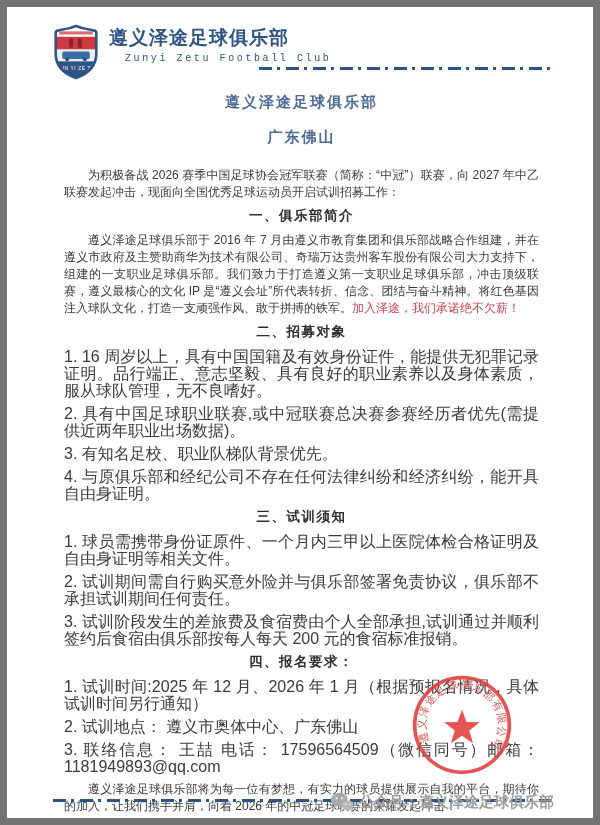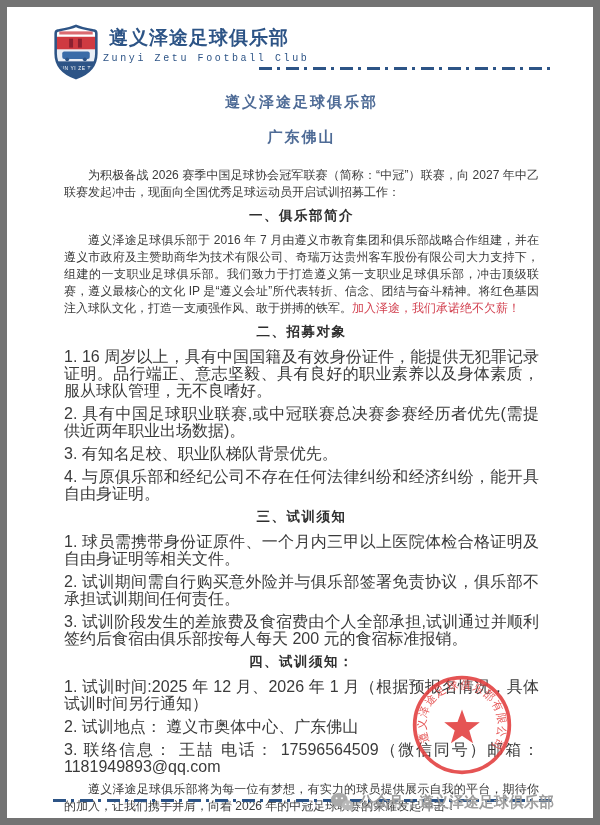--- a/index.html
+++ b/index.html
@@ -7,21 +7,21 @@
   body { font-family:"Liberation Sans", sans-serif; }
   .page {
     position:relative; width:600px; height:825px; background:#ffffff;
     border:7px solid #737373; overflow:hidden;
   }
 
   
   .header { position:absolute; top:15px; left:46px; right:38px; height:54px; }
   .logo { position:absolute; left:0; top:2px; width:46px; height:56px; }
   .club-cn { position:absolute; left:56px; top:3px; font-size:19px; font-weight:bold; color:#2d5486; letter-spacing:1px; }
-  .club-en { position:absolute; left:50px; top:31px; font-size:10px; color:#2d5486; letter-spacing:2.6px; font-family:"Liberation Mono", monospace; }
+  .club-en { position:absolute; left:72px; top:31px; font-size:10px; color:#2d5486; letter-spacing:2.6px; font-family:"Liberation Mono", monospace; }
   .dashline {
     height:3px;
     background:repeating-linear-gradient(to right,
       #2d5486 0, #2d5486 13px, transparent 13px, transparent 18px,
       #2d5486 18px, #2d5486 21px, transparent 21px, transparent 27px);
   }
   .header .dashline { position:absolute; right:0; top:45px; width:296px; }
 
   
   .content { position:absolute; top:0; left:0; right:0; padding:86px 54px 0 57px; }
@@ -96,21 +96,21 @@
     </div>
 
     <div class="section">
       <h3 class="sec">三、试训须知</h3>
       <p class="item">1. 球员需携带身份证原件、一个月内三甲以上医院体检合格证明及自由身证明等相关文件。</p>
       <p class="item">2. 试训期间需自行购买意外险并与俱乐部签署免责协议，俱乐部不承担试训期间任何责任。</p>
       <p class="item">3. 试训阶段发生的差旅费及食宿费由个人全部承担,试训通过并顺利签约后食宿由俱乐部按每人每天 200 元的食宿标准报销。</p>
     </div>
 
     <div class="section">
-      <h3 class="sec">四、试训须知：</h3>
+      <h3 class="sec">四、报名要求：</h3>
       <p class="item">1. 试训时间:2025 年 12 月、2026 年 1 月（根据预报名情况，具体试训时间另行通知）</p>
       <p class="item">2. 试训地点： 遵义市奥体中心、广东佛山</p>
       <p class="item">3. 联络信息： 王喆 电话： 17596564509（微信同号）邮箱： 1181949893@qq.com</p>
     </div>
 
     <p class="para">遵义泽途足球俱乐部将为每一位有梦想，有实力的球员提供展示自我的平台，期待你的加入，让我们携手并肩，向着 2026 年的中冠足球联赛的荣耀发起冲击！</p>
 
     <div class="sign-block">
       <div>遵义泽途足球俱乐部有限公司</div>
       <div class="date">2025 年 11 月 15 日</div>

